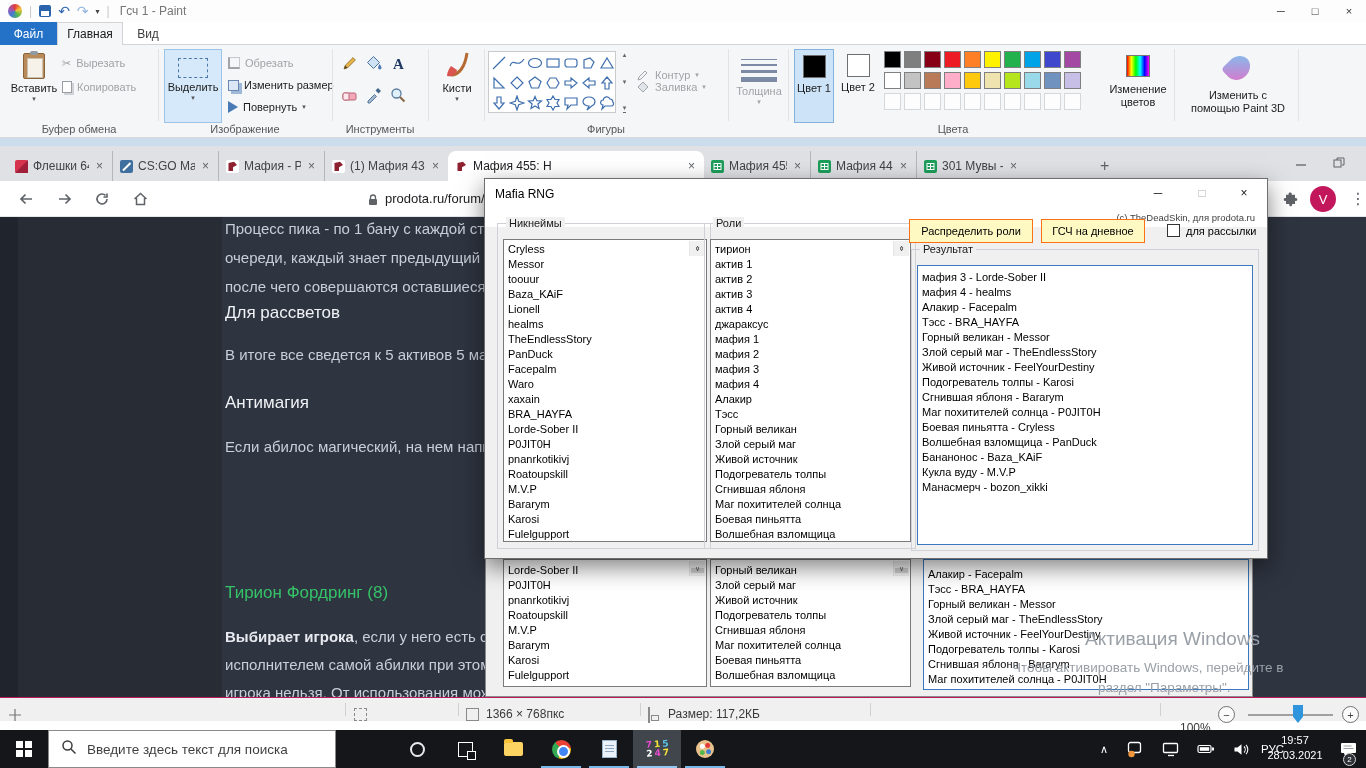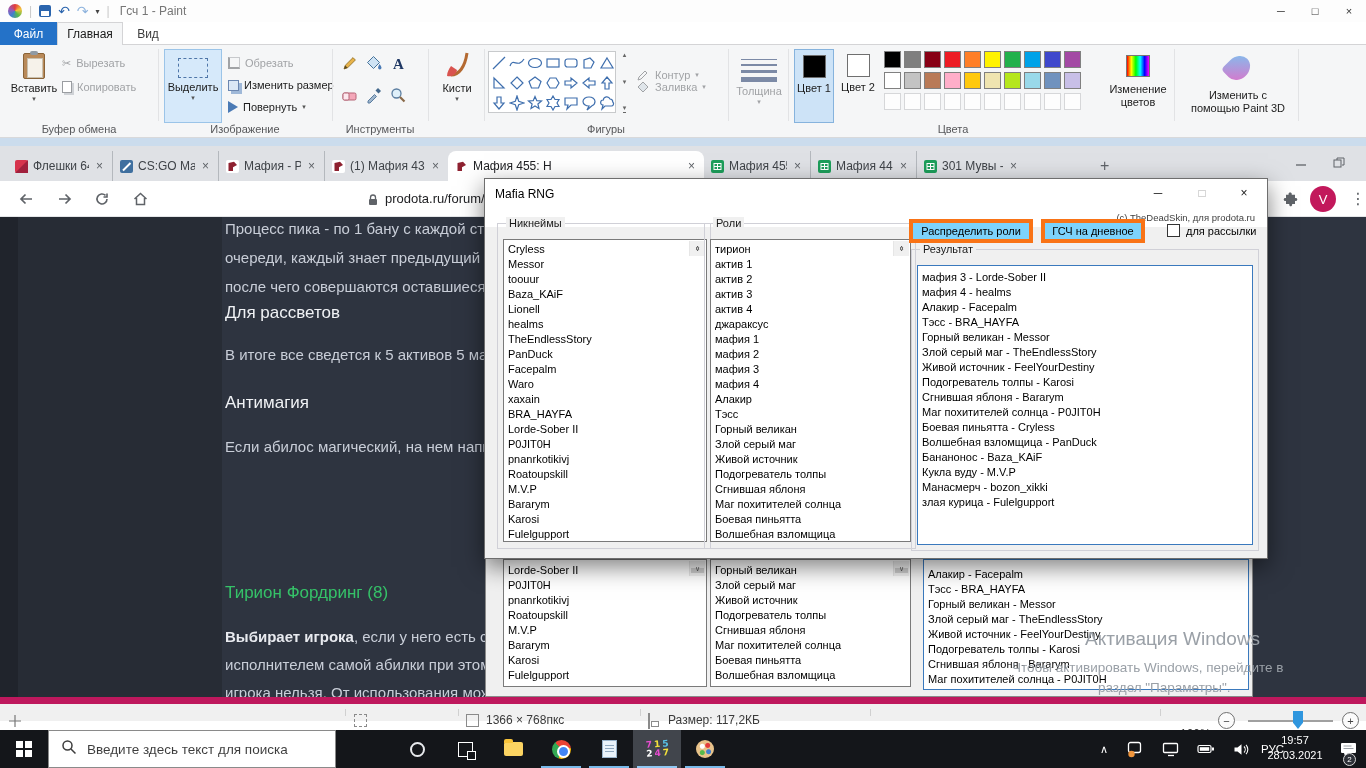--- a/index.html
+++ b/index.html
@@ -98,25 +98,25 @@
 .credit{position:absolute;top:33px;right:12px;font-size:9.5px;color:#3f3f3f}
 .grp{position:absolute;border:1px solid #d0d0d7}
 .grp .gl{position:absolute;left:8px;top:-7px;background:#f0f0f0;padding:0 3px;font-size:11px;color:#1a1a1a}
 .lb{position:absolute;background:#fff;border:1px solid #7a7a7a;font-size:11px;line-height:15px;color:#000;overflow:hidden;padding:2px 20px 0 4px}
 .lb>div{height:15px;white-space:nowrap}
 .lb.rb{border-color:#3a79bd;padding-right:4px}
 .sbar{position:absolute;top:1px;bottom:1px;right:1px;width:16px;background:#f0f0f0;border-left:1px solid #e6e6e6;font-size:7px;color:#555}
 .sbar .ar{position:absolute;left:0;right:0;height:14px;display:flex;align-items:center;justify-content:center}
 .sbar .up{top:0}.sbar .dn{bottom:0}
 .sbar .th{position:absolute;left:1px;right:1px;background:#cdcdcd}
-.wbutton{position:absolute;background:#7dd3fc;border:4px solid #f97316;font-size:11px;color:#000;display:flex;align-items:center;justify-content:center}
+.wbutton{position:absolute;background:#fef9c3;border:1px solid #f97316;font-size:11px;color:#000;display:flex;align-items:center;justify-content:center}
 .cbox{position:absolute;width:13px;height:13px;background:#fff;border:1px solid #333}
 .cblab{position:absolute;font-size:11px;color:#000}
 
-.statusbar{top:697px;left:0;right:0;height:24px;background:#f0f0f0;border-top:7px solid #be185d;font-size:12px;color:#3a3a3a}
+.statusbar{top:697px;left:0;right:0;height:24px;background:#f0f0f0;border-top:1px solid #be185d;font-size:12px;color:#3a3a3a}
 .ssep{position:absolute;top:5px;bottom:5px;width:1px;background:#d0d0d0}
 .sic{position:absolute;top:10px}
 .selic{width:13px;height:13px;border:1px dashed #8a8a8a}
 .cvic{width:13px;height:13px;border:1px solid #8a8a8a}
 .fsic{width:12px;height:12px;border:1px solid #8a8a8a;position:relative}
 .fsic:after{content:"";position:absolute;left:2px;bottom:1px;width:6px;height:4px;border:1px solid #8a8a8a}
 .zbtn{position:absolute;top:8px;width:17px;height:17px;border:1px solid #707070;border-radius:50%;display:flex;align-items:center;justify-content:center;font-size:11px;color:#444;background:#fbfbfb}
 .ztrack{position:absolute;top:16px;height:2px;background:#a0a0a0}
 .zhandle{position:absolute;top:7px;width:10px;height:18px;background:#2f96de;clip-path:polygon(0 0,100% 0,100% 65%,50% 100%,0 65%)}
 
@@ -748,21 +748,20 @@
           <div>Злой серый маг - TheEndlessStory</div>
           <div>Живой источник - FeelYourDestiny</div>
           <div>Подогреватель толпы - Karosi</div>
           <div>Сгнившая яблоня - Bararym</div>
           <div>Маг похитителей солнца - P0JIT0H</div>
           <div>Боевая пиньятта - Cryless</div>
           <div>Волшебная взломщица - PanDuck</div>
           <div>Бананонос - Baza_KAiF</div>
           <div>Кукла вуду - M.V.P</div>
           <div>Манасмерч - bozon_xikki</div>
-          <div>злая курица - Fulelgupport</div>
         </div>
     </div>
   </div>
 
   <div class="a statusbar">
     <span class="sic" style="left:8px">
       <svg width="14" height="14">
           <path d="M7 1v12M1 7h12" stroke="#777" stroke-width="1.2"></path>
         </svg></span>
     <div class="ssep" style="left:345px"></div>

